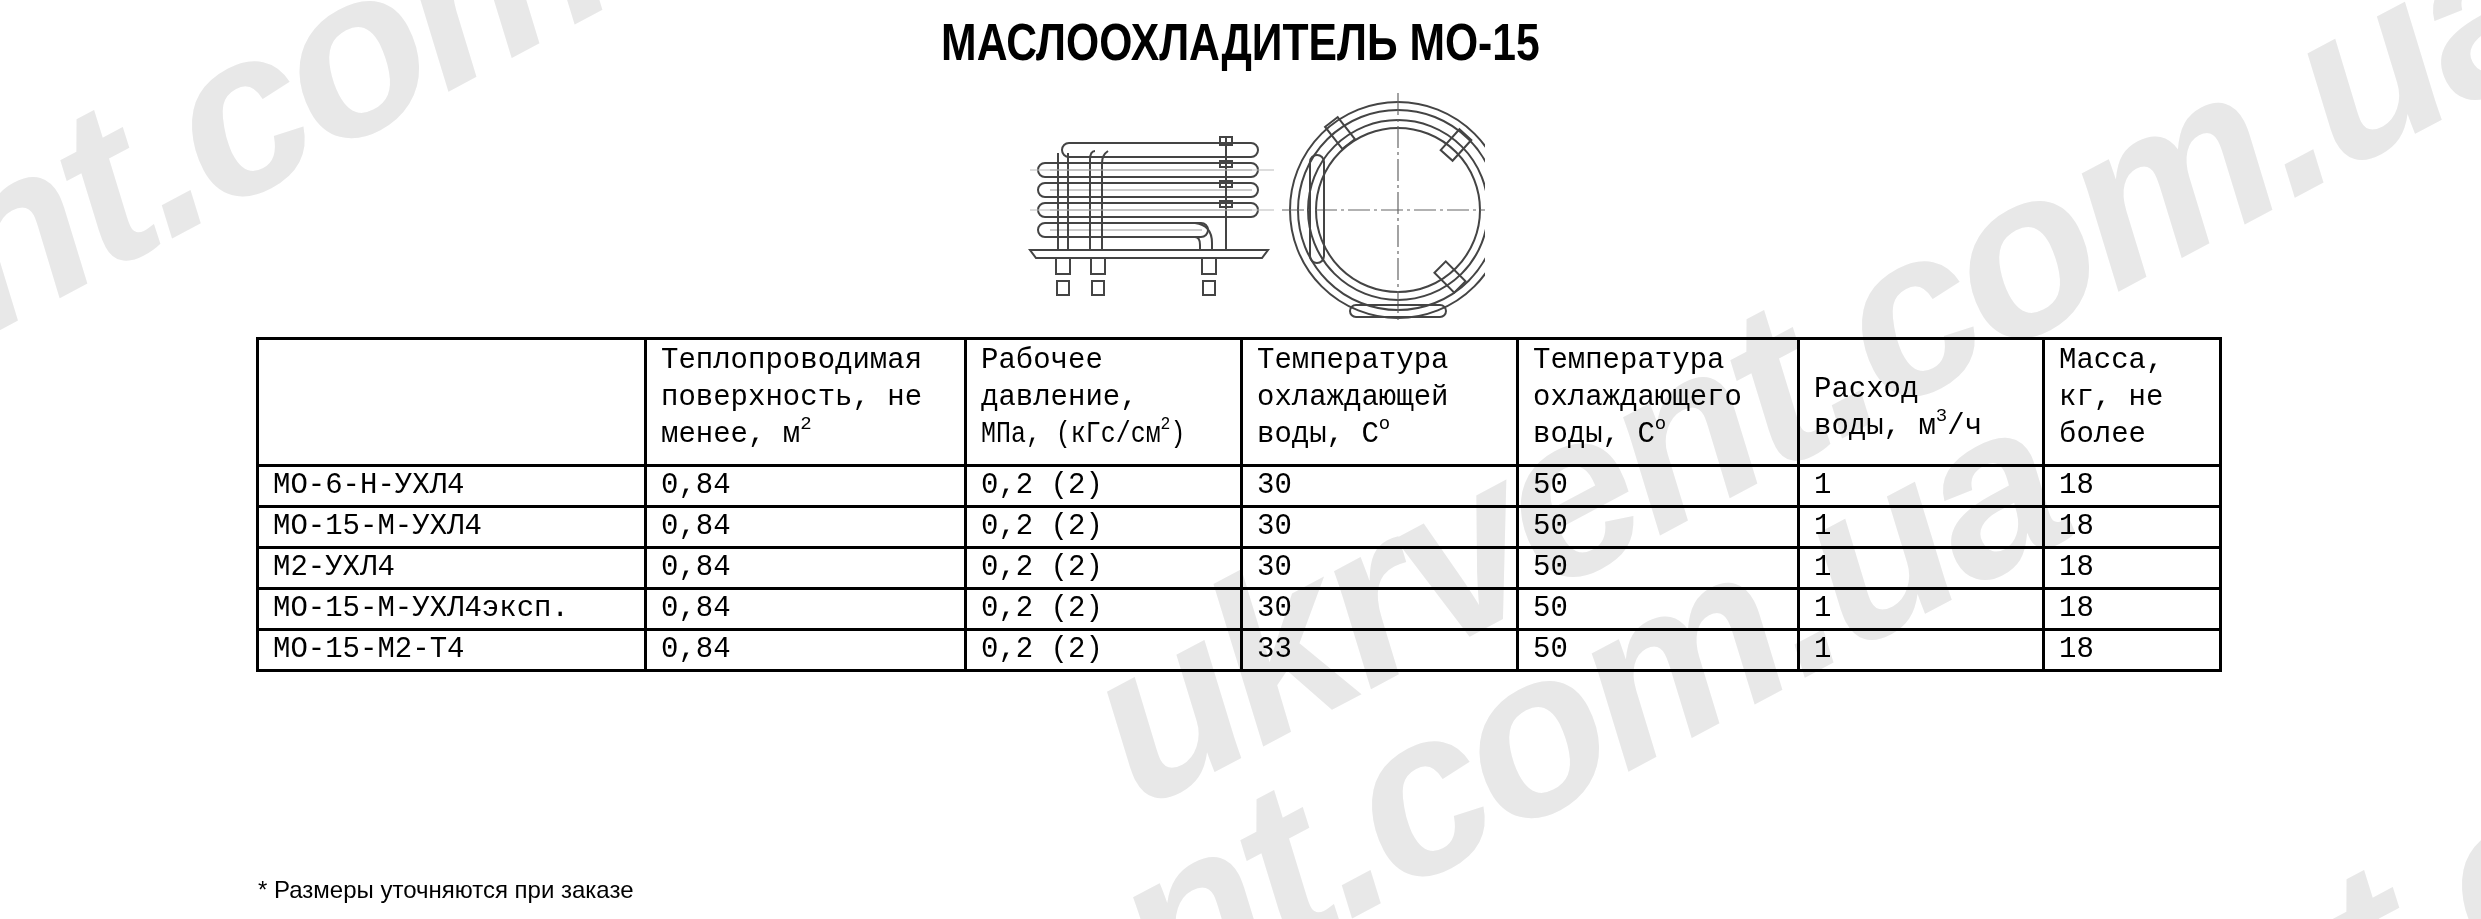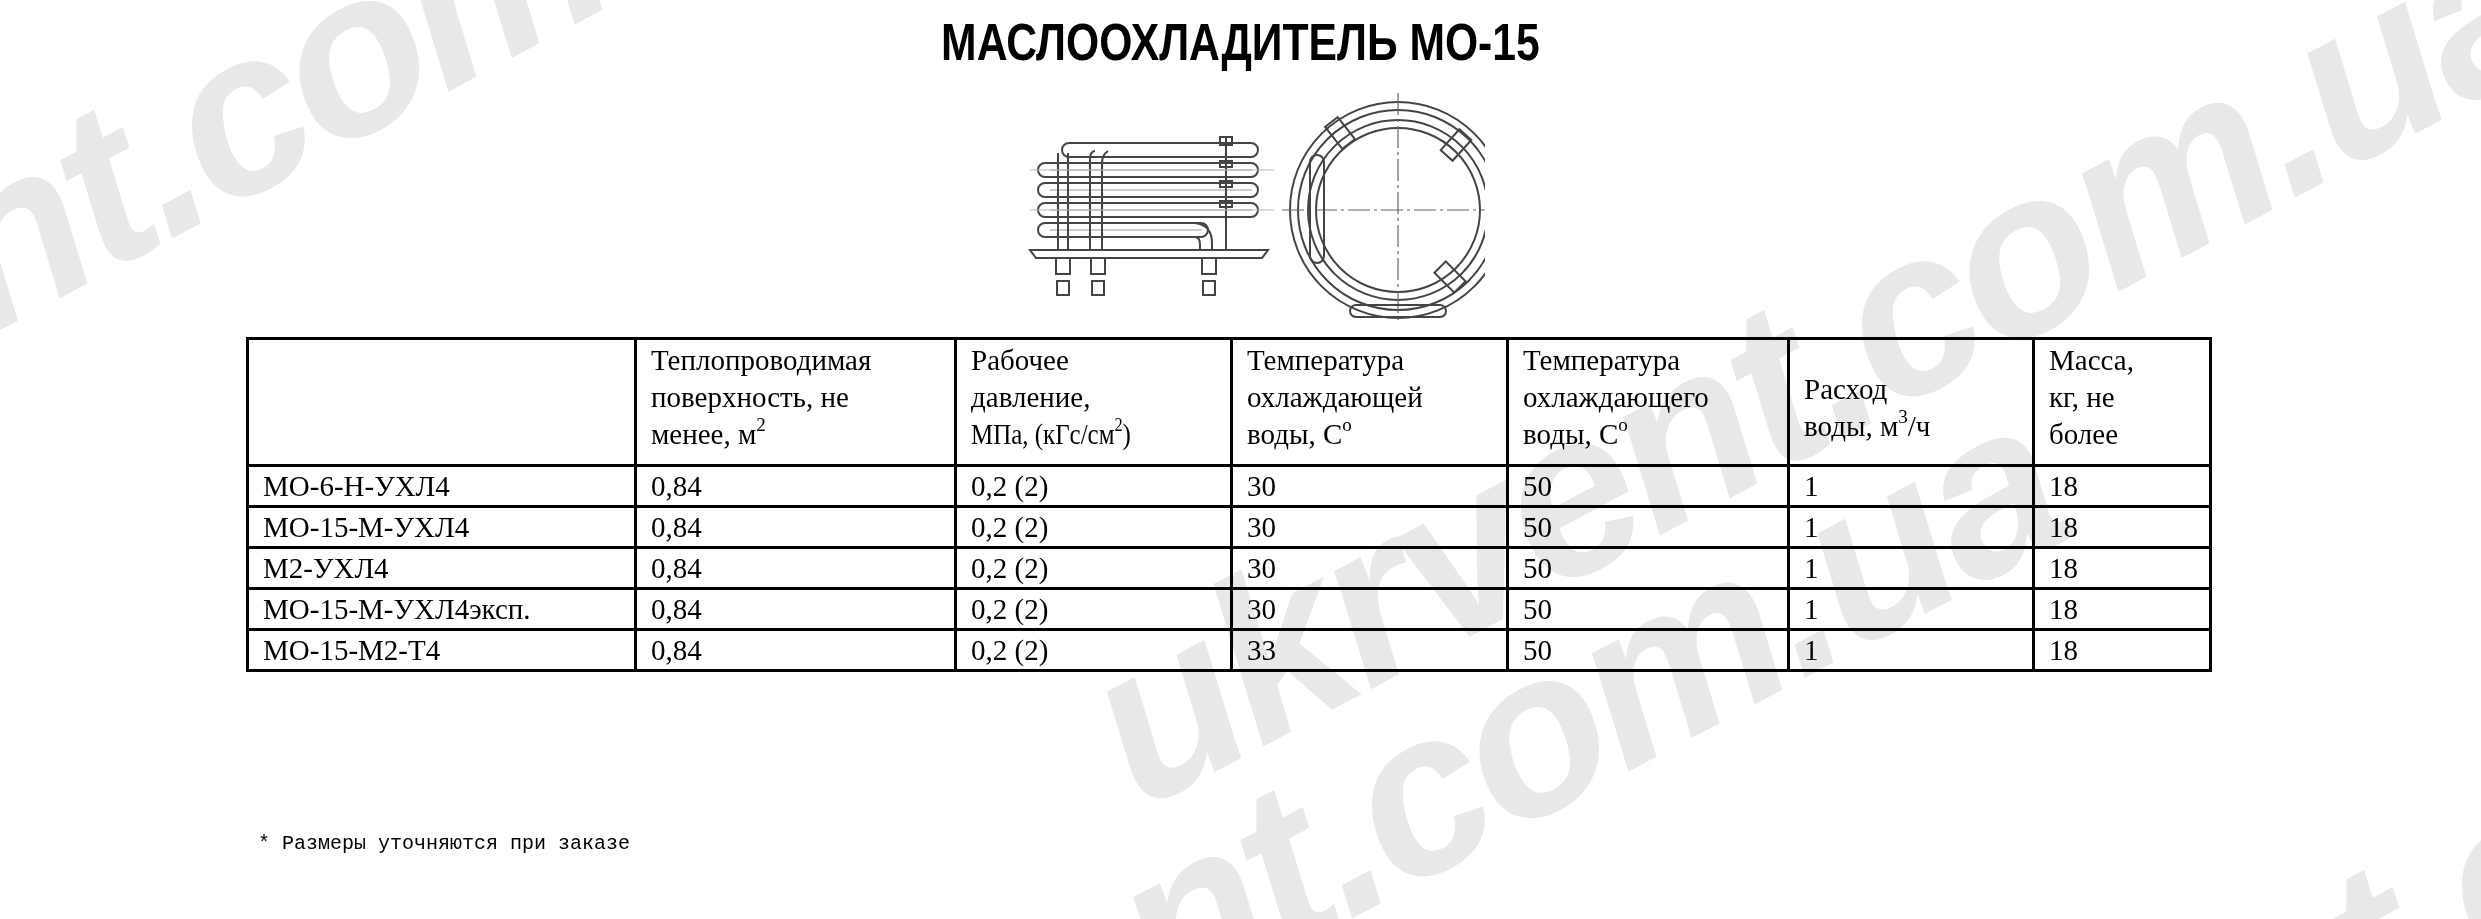--- a/index.html
+++ b/index.html
@@ -19,42 +19,42 @@
     .title {
       position: absolute; left: 0; width: 2481px; top: 12px;
       text-align: center; z-index: 2;
       font-family: "Liberation Sans", sans-serif;
       font-weight: bold; font-size: 52px;
       transform: scaleX(0.82); transform-origin: 1240px 0;
       letter-spacing: 0px;
     }
     .drawing { position: absolute; left: 990px; top: 85px; width: 495px; height: 240px; z-index: 2; }
     table.spec {
-      position: absolute; left: 246px; top: 337px; z-index: 2;
+      position: absolute; left: 256px; top: 337px; z-index: 2;
       border-collapse: collapse; table-layout: fixed;
       width: 1963px;
-      font-family: Liberation Serif, serif;
+      font-family: Liberation Mono, monospace;
       font-size: 29px;
       background: transparent;
     }
     table.spec th, table.spec td {
       border: 3px solid #000;
       padding: 0 0 0 14px;
       text-align: left; vertical-align: middle;
       font-weight: normal;
       line-height: 38px;
     }
     table.spec th { height: 112px; line-height: 37px; vertical-align: top; padding-top: 2px; }
     table.spec th.mid { vertical-align: middle; padding-top: 12px; }
     table.spec td { height: 37px; }
     .narrow { display: inline-block; transform: scaleX(0.86); transform-origin: left center; white-space: nowrap; }
     sup { font-size: 19px; line-height: 0; position: relative; top: -2px; }
     .footnote {
-      position: absolute; left: 258px; top: 832px; z-index: 2;
-      font-size: 20px; font-family: Liberation Mono, monospace;
+      position: absolute; left: 258px; top: 876px; z-index: 2;
+      font-size: 24px; font-family: Liberation Sans, sans-serif;
     }
   </style>
 </head>
 <body>
 
 <div id="wm-layer">
     <div class="watermark" style="left: -620px; top: 440px; transform: rotate(-28deg);">ukrvent.com.ua</div>
     <div class="watermark" style="left: 1050px; top: 640px; transform: rotate(-28deg);">ukrvent.com.ua</div>
     <div class="watermark" style="left: 560px; top: 1120px; transform: rotate(-28deg);">ukrvent.com.ua</div>
     <div class="watermark" style="left: 1650px; top: 1200px; transform: rotate(-28deg);">ukrvent.com.ua</div>

